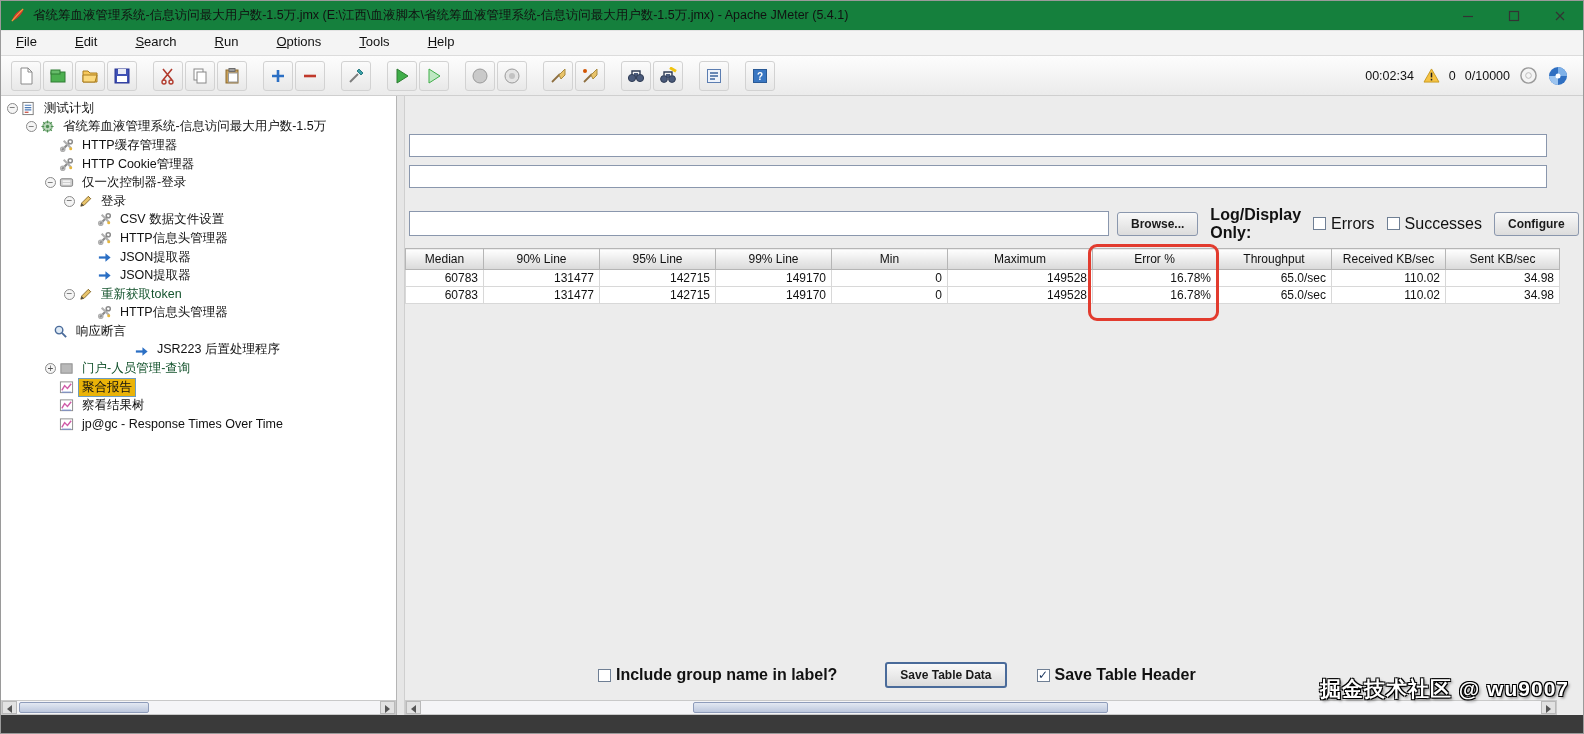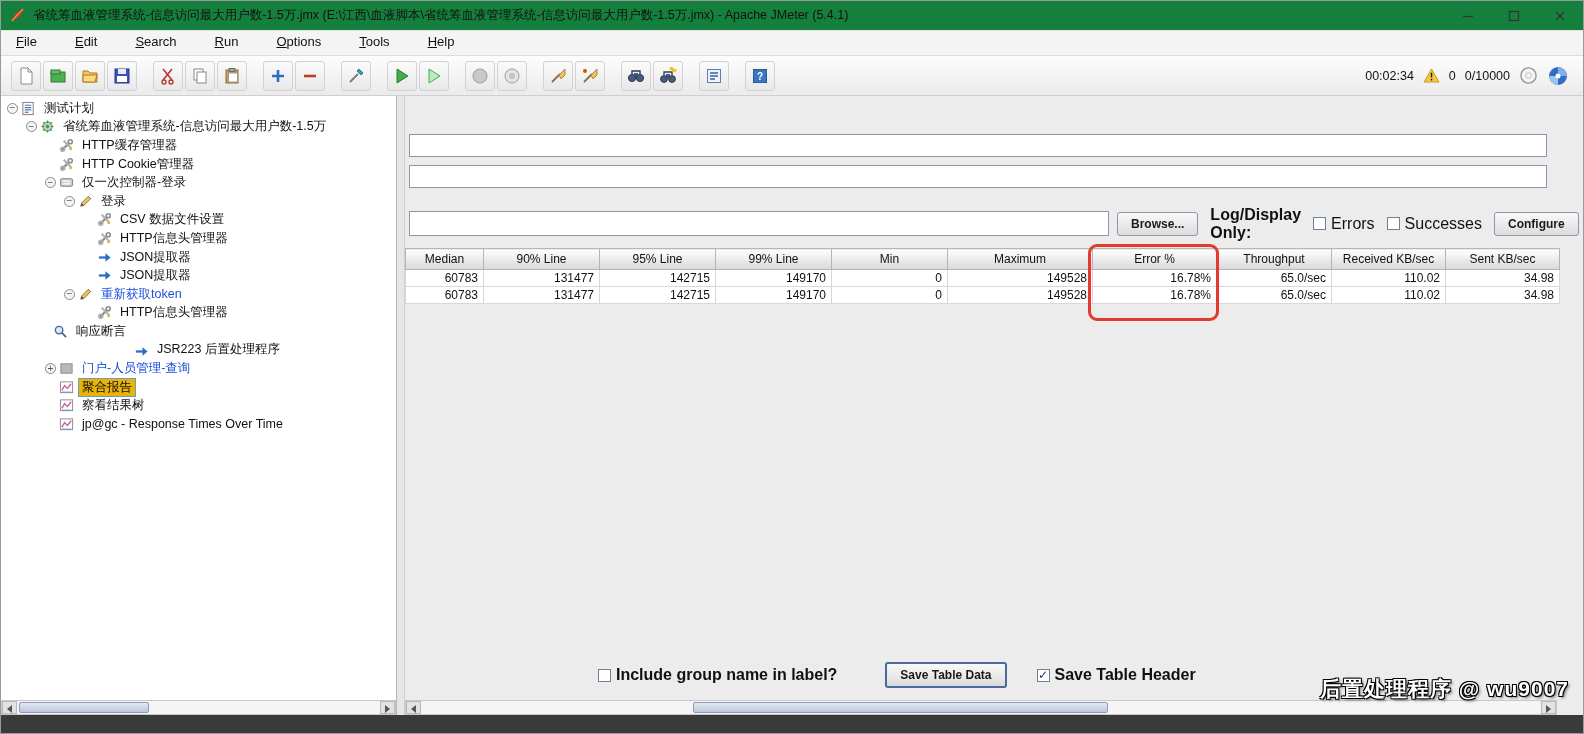--- a/index.html
+++ b/index.html
@@ -28,21 +28,21 @@
   .tool-btn .tb-icon svg{width:18px; height:18px; display:block;}
   .tb-gap{margin-left:14px;}
   .toolbar-status{margin-left:auto; display:flex; align-items:center; gap:9px; font-size:12.5px; padding-right:4px;}
   .toolbar-status svg{display:block;}
 
   
   .content{display:flex; height:619px;}
   .tree-panel{width:396px; background:#fff; border-right:1px solid #b5b5b5; position:relative; overflow:hidden;}
   .tree{position:absolute; top:3px; left:0; right:0; bottom:15px; overflow:hidden;}
   .tree-row{height:18.6px; display:flex; align-items:center; font-size:12.5px; white-space:nowrap;}
-  .tree-row.disabled .tree-label{color:#1d4ed8;}
+  .tree-row.disabled .tree-label{color:#14532d;}
   .tree-handle{width:11px; height:11px; border:1px solid #8a8a8a; border-radius:50%; background:#f5f5f5; color:#555;
     font-size:10px; line-height:1; display:inline-flex; align-items:center; justify-content:center; margin-right:3px; flex:none;}
   .tree-spacer{width:14px; flex:none; display:inline-block;}
   .tree-icon{flex:none; display:inline-flex; margin-right:4px;}
   .tree-icon svg{width:15px; height:15px; display:block;}
   .tree-label{padding:0 3px; border:1px solid transparent;}
   .tree-label.selected{background:#eab308; border:1px solid #6d9cbf;}
   .splitter{width:8px; background:#e6e6e6; border-right:1px solid #cfcfcf;}
 
   
@@ -642,18 +642,18 @@
       </div>
 
       <div class="hscroll main-hs">
         <div class="hs-arrow left"></div>
         <div class="hs-track">
           <div class="hs-thumb main-thumb"></div>
         </div>
         <div class="hs-arrow right"></div>
       </div>
 
-      <div class="watermark">后置处理程序 @ wu9007</div>
+      <div class="watermark">掘金技术社区 @ wu9007</div>
     </div>
   </div>
 
   <div class="bottom-strip"></div>
 </div>
 
 </body></html>

